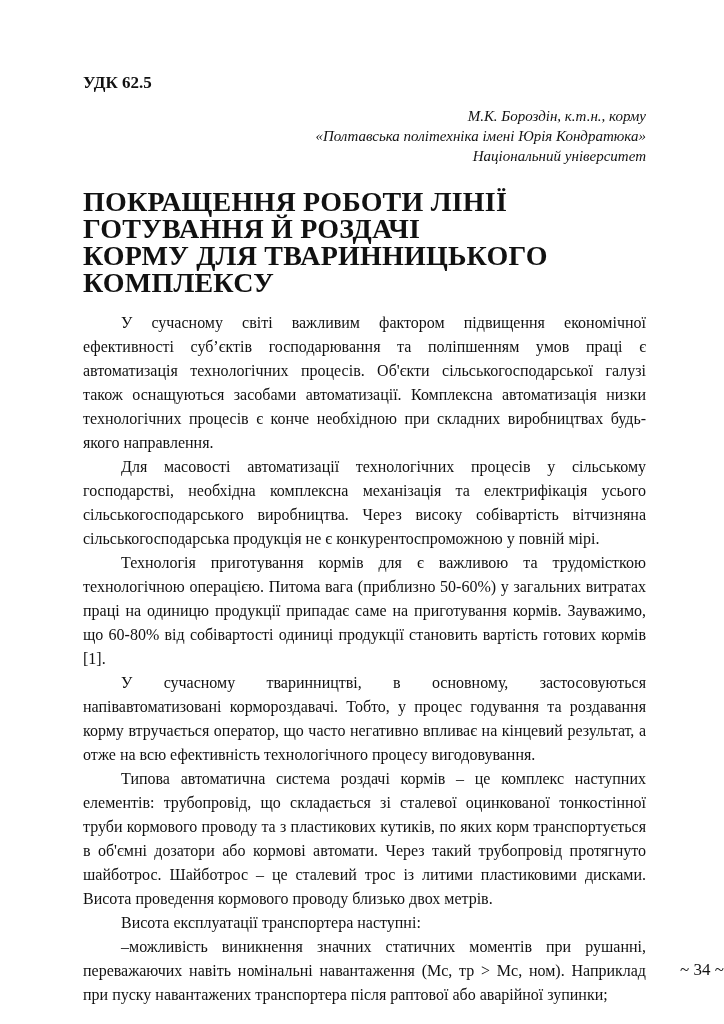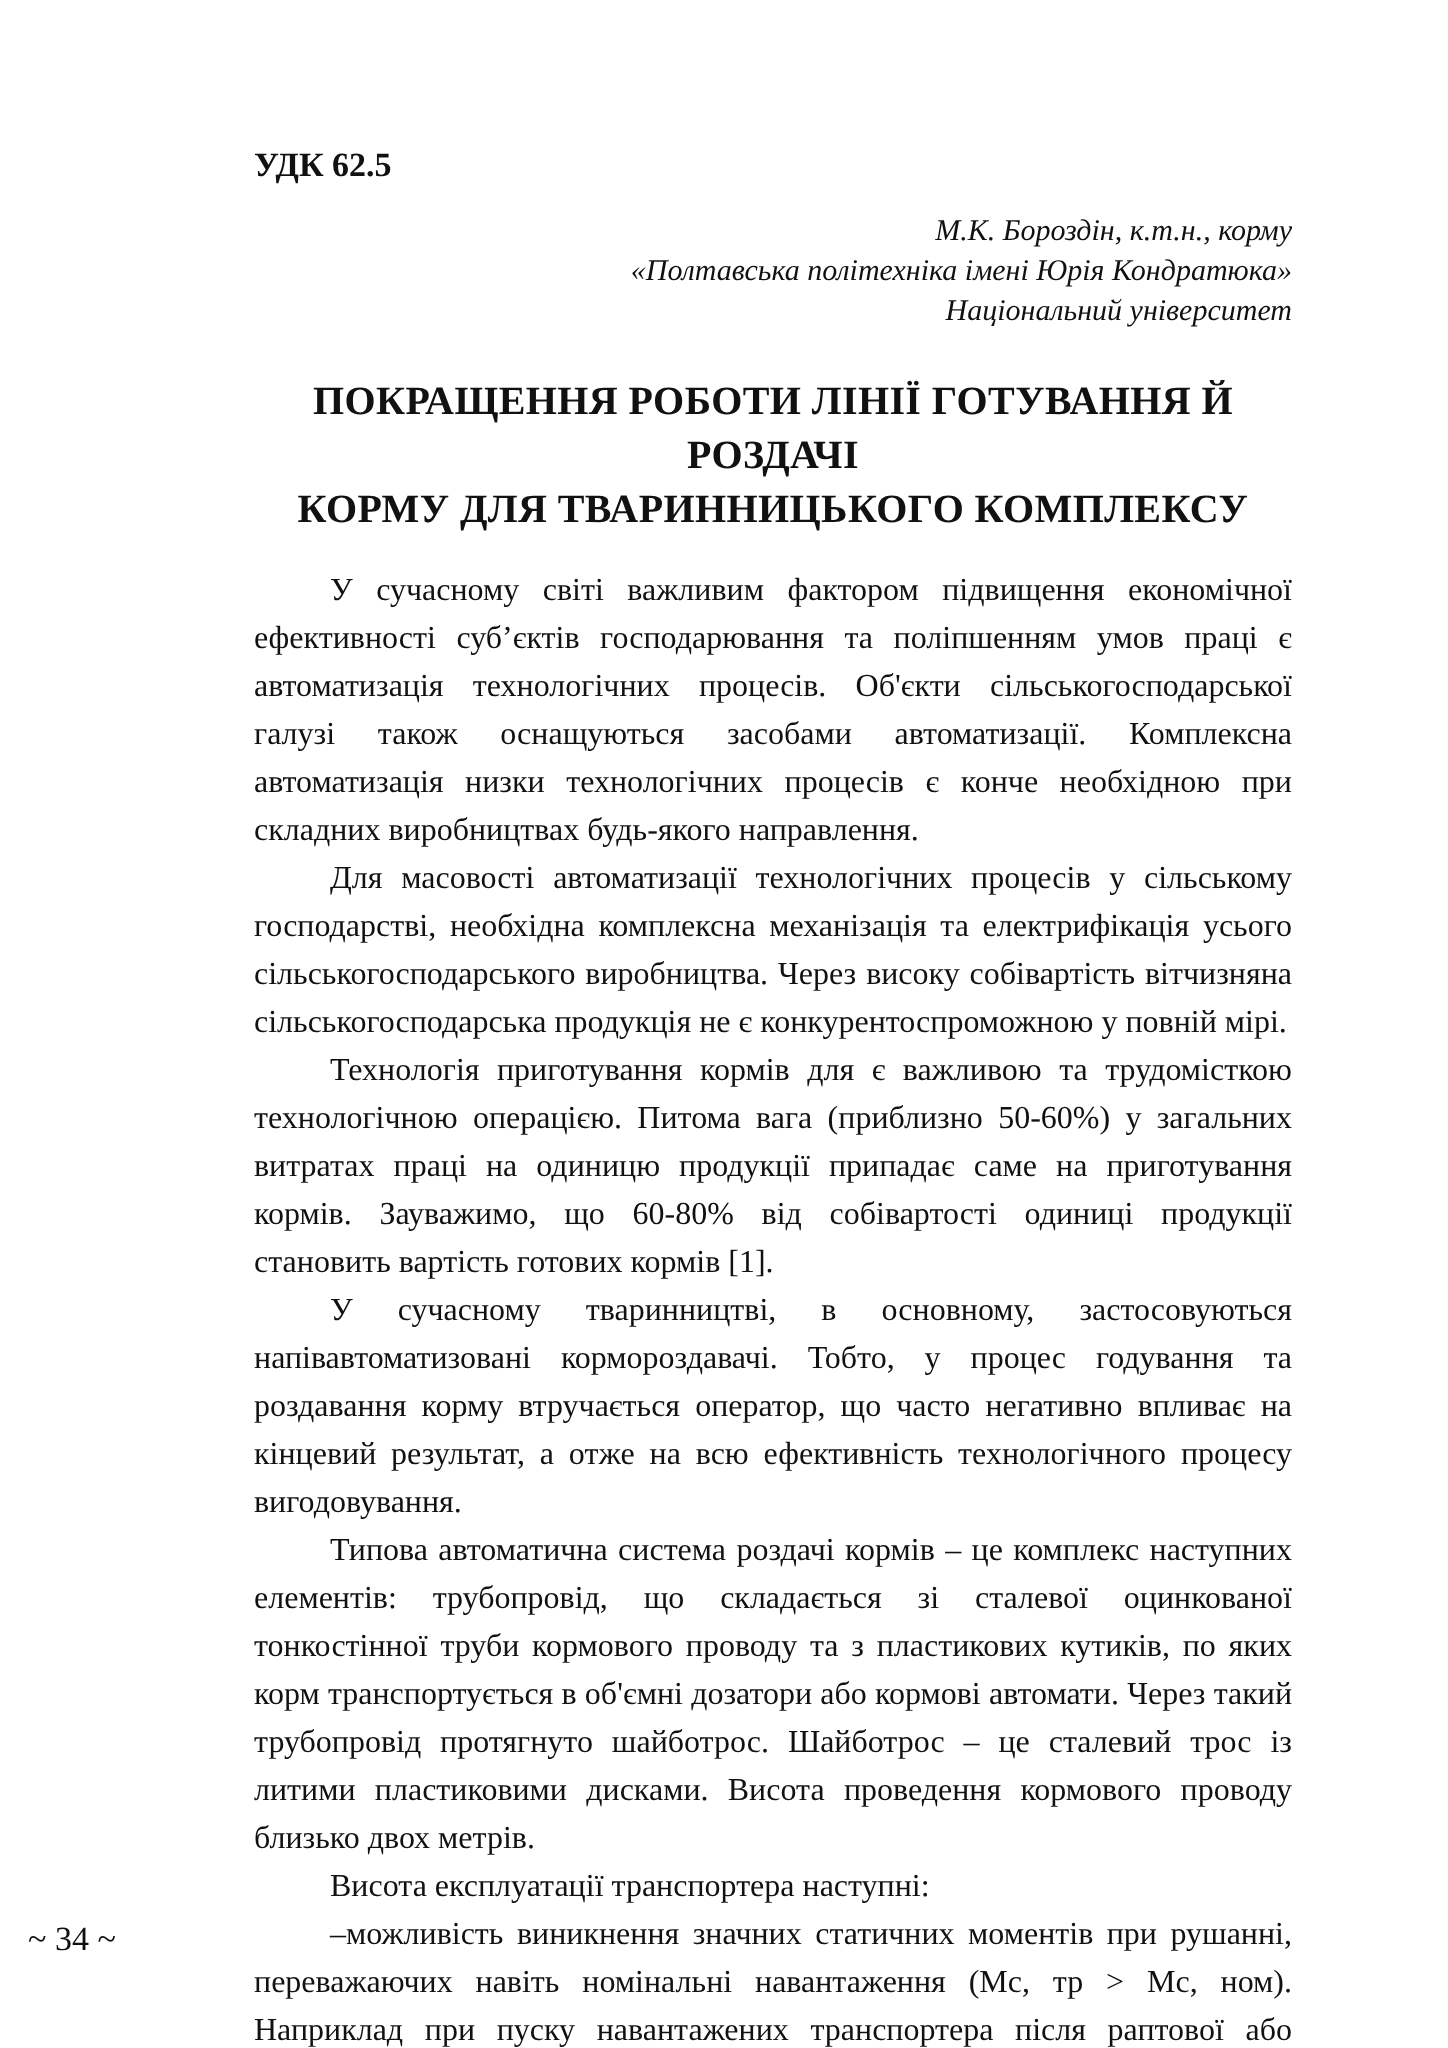--- a/index.html
+++ b/index.html
@@ -8,59 +8,58 @@
     width: 724px;
     height: 1024px;
     position: relative;
     font-family: "Liberation Serif", "DejaVu Serif", serif;
     color: #111111;
   }
   .page {
     position: absolute;
     inset: 0;
     background: #ffffff;
-    padding: 72px 78px 0 113px;
-    margin-left: 14px;
+    padding: 72px 78px 0 83px;
   }
   .udk {
     font-weight: bold;
     font-size: 17px;
     line-height: 22px;
   }
   .authors {
     margin-top: 12px;
     text-align: right;
     font-style: italic;
     font-size: 15px;
     line-height: 20px;
   }
   .title {
     margin-top: 22px;
-    text-align: center;
+    text-align: left;
     font-weight: bold;
-    font-size: 20px;
+    font-size: 28px;
     line-height: 27px;
     white-space: pre-line;
     letter-spacing: 0.2px;
   }
   .body-text {
     margin-top: 15px;
   }
   .body-text p {
     font-size: 16px;
     line-height: 24px;
     text-align: justify;
     text-indent: 38px;
   }
   .page-number {
     position: absolute;
     left: 0;
     right: 0;
     bottom: 44px;
-    text-align: left;
+    text-align: right;
     font-size: 17px;
   }
 </style>
 </head>
 <body>
 
 <div class="page">
 
   <div class="udk">УДК 62.5</div>
 

